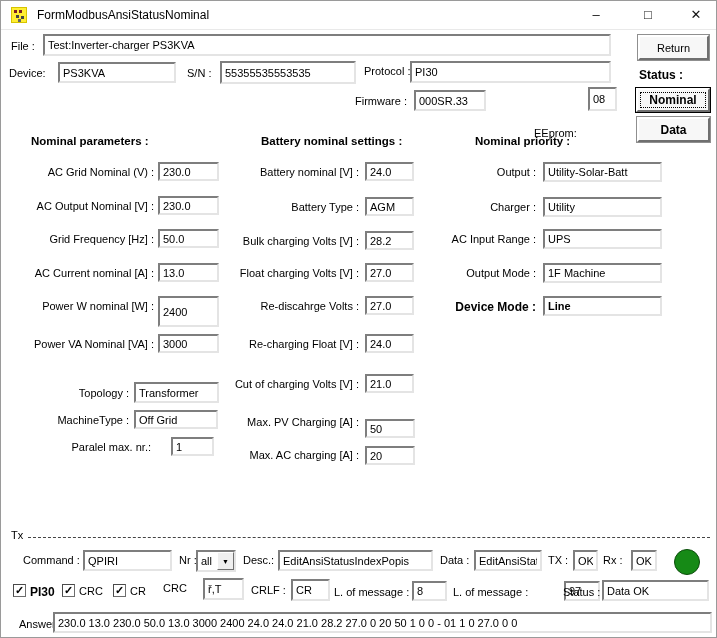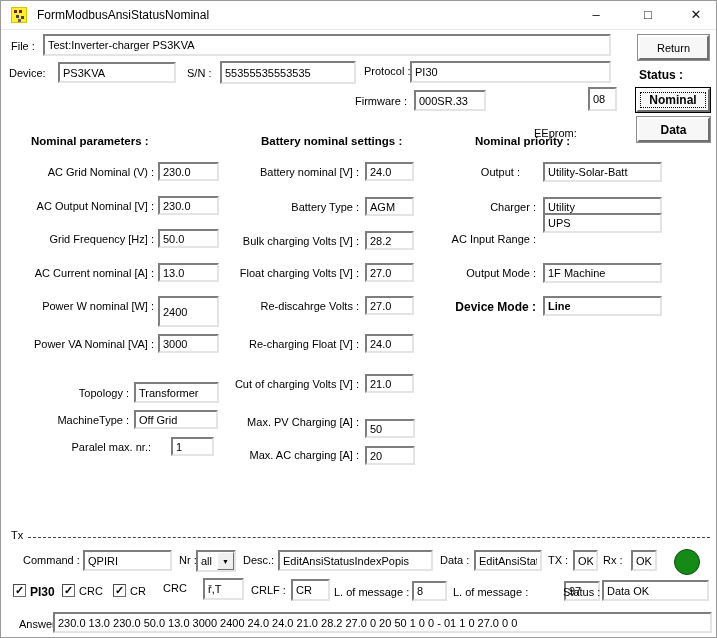--- a/index.html
+++ b/index.html
@@ -123,26 +123,26 @@
   <input class="tb" style="left: 364px; top: 295px; width: 49px; height: 19px;" value="27.0">
   <div class="lbl lbl-r" style="left:185px;top:337px;width:173px;">Re-charging Float [V] :</div>
   <input class="tb" style="left: 364px; top: 333px; width: 49px; height: 19px;" value="24.0">
   <div class="lbl lbl-r" style="left:185px;top:377px;width:173px;">Cut of charging Volts [V] :</div>
   <input class="tb" style="left: 364px; top: 373px; width: 49px; height: 19px;" value="21.0">
   <div class="lbl lbl-r" style="left:185px;top:415px;width:173px;">Max. PV Charging [A] :</div>
   <input class="tb" style="left: 364px; top: 418px; width: 50px; height: 19px;" value="50">
   <div class="lbl lbl-r" style="left:185px;top:448px;width:173px;">Max. AC charging [A] :</div>
   <input class="tb" style="left: 364px; top: 445px; width: 50px; height: 19px;" value="20">
 
-  <div class="lbl lbl-r" style="left:364px;top:165px;width:155px;">Output :</div>
+  <div class="lbl lbl-r" style="left:380px;top:165px;width:155px;">Output :</div>
   <input class="tb" style="left: 542px; top: 161px; width: 119px; height: 20px;" value="Utility-Solar-Batt">
   <div class="lbl lbl-r" style="left:380px;top:200px;width:155px;">Charger :</div>
   <input class="tb" style="left: 542px; top: 196px; width: 119px; height: 20px;" value="Utility">
   <div class="lbl lbl-r" style="left:380px;top:232px;width:155px;">AC Input Range :</div>
-  <input class="tb" style="left: 542px; top: 212px; width: 119px; height: 20px;" value="UPS">
+  <input class="tb" style="left: 542px; top: 228px; width: 119px; height: 20px;" value="UPS">
   <div class="lbl lbl-r" style="left:380px;top:266px;width:155px;">Output Mode :</div>
   <input class="tb" style="left: 542px; top: 262px; width: 119px; height: 20px;" value="1F Machine">
   <div class="lbl lbl-r b" style="left:380px;top:299px;width:155px;font-size:12px;">Device Mode :</div>
   <input class="tb bv" style="left: 542px; top: 295px; width: 119px; height: 20px;" value="Line">
 
   <div class="lbl" style="left:10px;top:528px;">Tx</div>
   <div class="dash" style="left:27px;top:536px;width:682px;"></div>
 
   <div class="lbl" style="left:22px;top:553px;">Command :</div>
   <input class="tb" style="left: 82px; top: 549px; width: 89px; height: 21px;" value="QPIRI">

